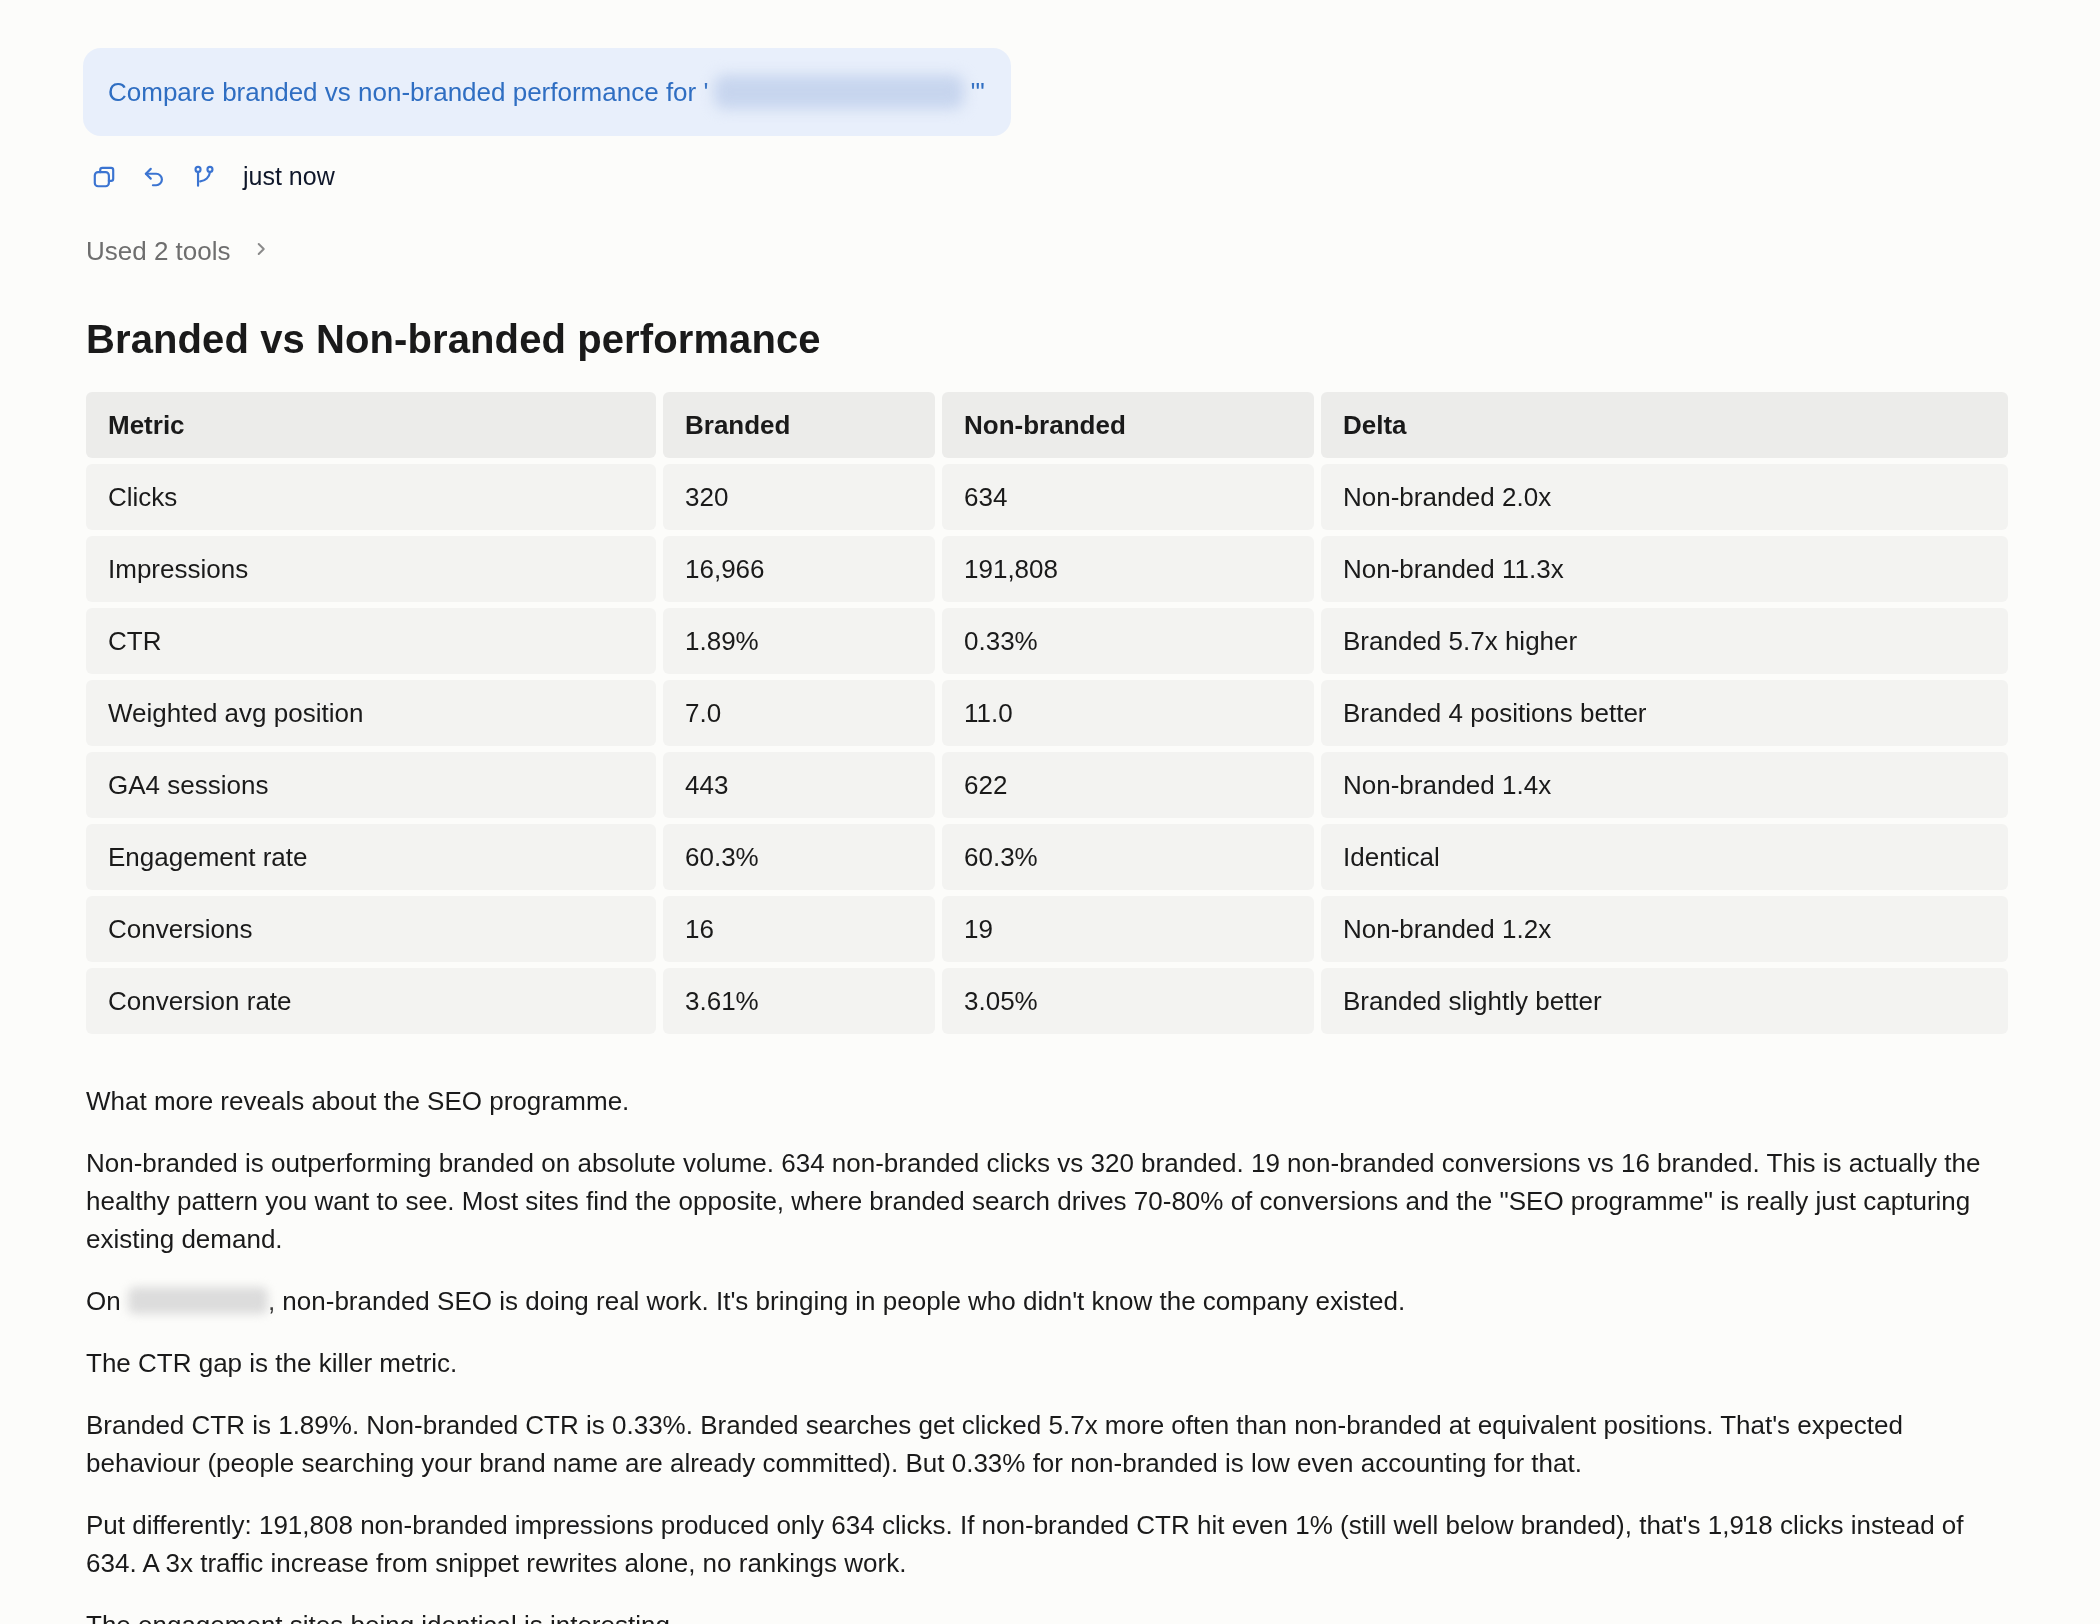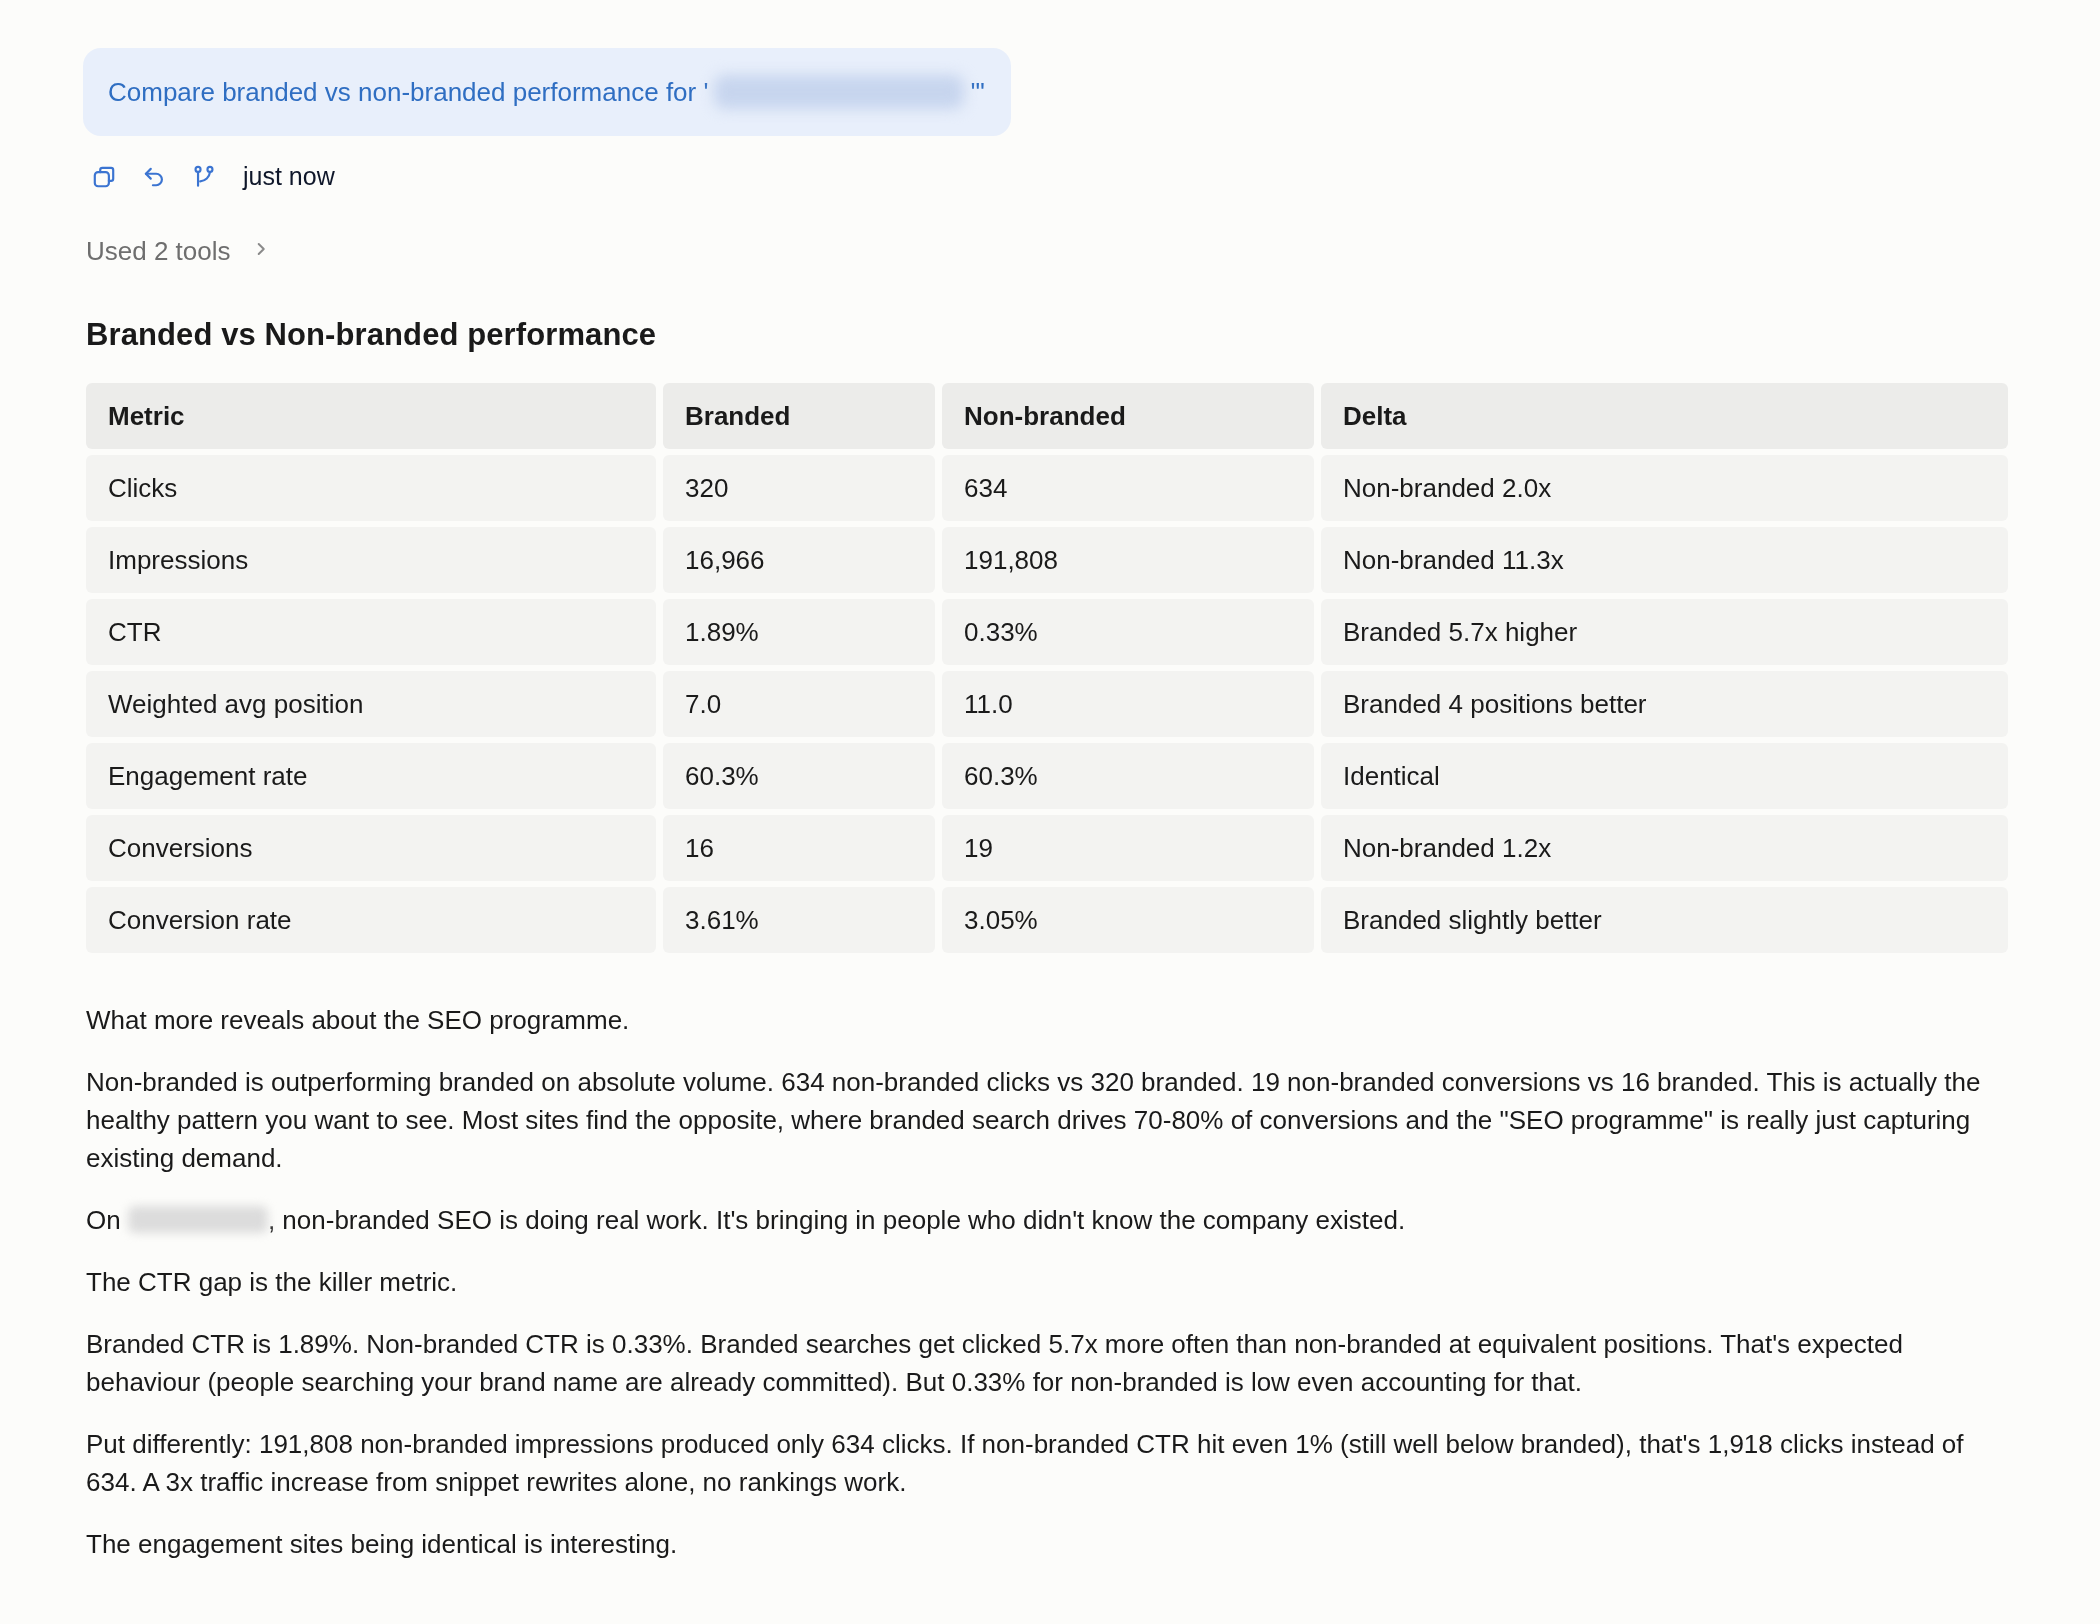--- a/index.html
+++ b/index.html
@@ -37,21 +37,21 @@
   
   .actions { display: flex; align-items: center; gap: 24px; margin-top: 26px; padding-left: 5px; }
   .icon-btn { width: 26px; height: 26px; padding: 0; border: none; background: transparent; cursor: pointer; display: inline-flex; }
   .icon-btn svg { width: 26px; height: 26px; stroke: #3b74d1; fill: none; stroke-width: 2; stroke-linecap: round; stroke-linejoin: round; }
   .timestamp { font-size: 25px; color: #0f172a; margin-left: 2px; }
 
   
   .tools { display: inline-flex; align-items: center; gap: 19px; margin-top: 44px; color: #6e6e6e; font-size: 26px; background: transparent; border: none; padding: 0; cursor: pointer; }
   .tools svg { width: 22px; height: 22px; stroke: #8a8a8a; fill: none; stroke-width: 2.2; stroke-linecap: round; stroke-linejoin: round; margin-top: 3px; }
 
-  h1.article-heading { font-size: 31px; font-weight: 600; margin: 50px 0 0 0; letter-spacing: 0.1px; }
+  h1.article-heading { font-size: 40px; font-weight: 600; margin: 50px 0 0 0; letter-spacing: 0.1px; }
 
   
   table.compare {
     border-collapse: separate;
     border-spacing: 7px 6px;
     margin: 24px 0 0 -7px;
     width: 1936px;
     table-layout: fixed;
   }
   table.compare th, table.compare td {
@@ -168,20 +168,26 @@
           <td>0.33%</td>
           <td>Branded 5.7x higher</td>
         </tr>
         <tr>
           <td>Weighted avg position</td>
           <td>7.0</td>
           <td>11.0</td>
           <td>Branded 4 positions better</td>
         </tr>
         <tr>
+          <td>GA4 sessions</td>
+          <td>443</td>
+          <td>622</td>
+          <td>Non-branded 1.4x</td>
+        </tr>
+        <tr>
           <td>Engagement rate</td>
           <td>60.3%</td>
           <td>60.3%</td>
           <td>Identical</td>
         </tr>
         <tr>
           <td>Conversions</td>
           <td>16</td>
           <td>19</td>
           <td>Non-branded 1.2x</td>

